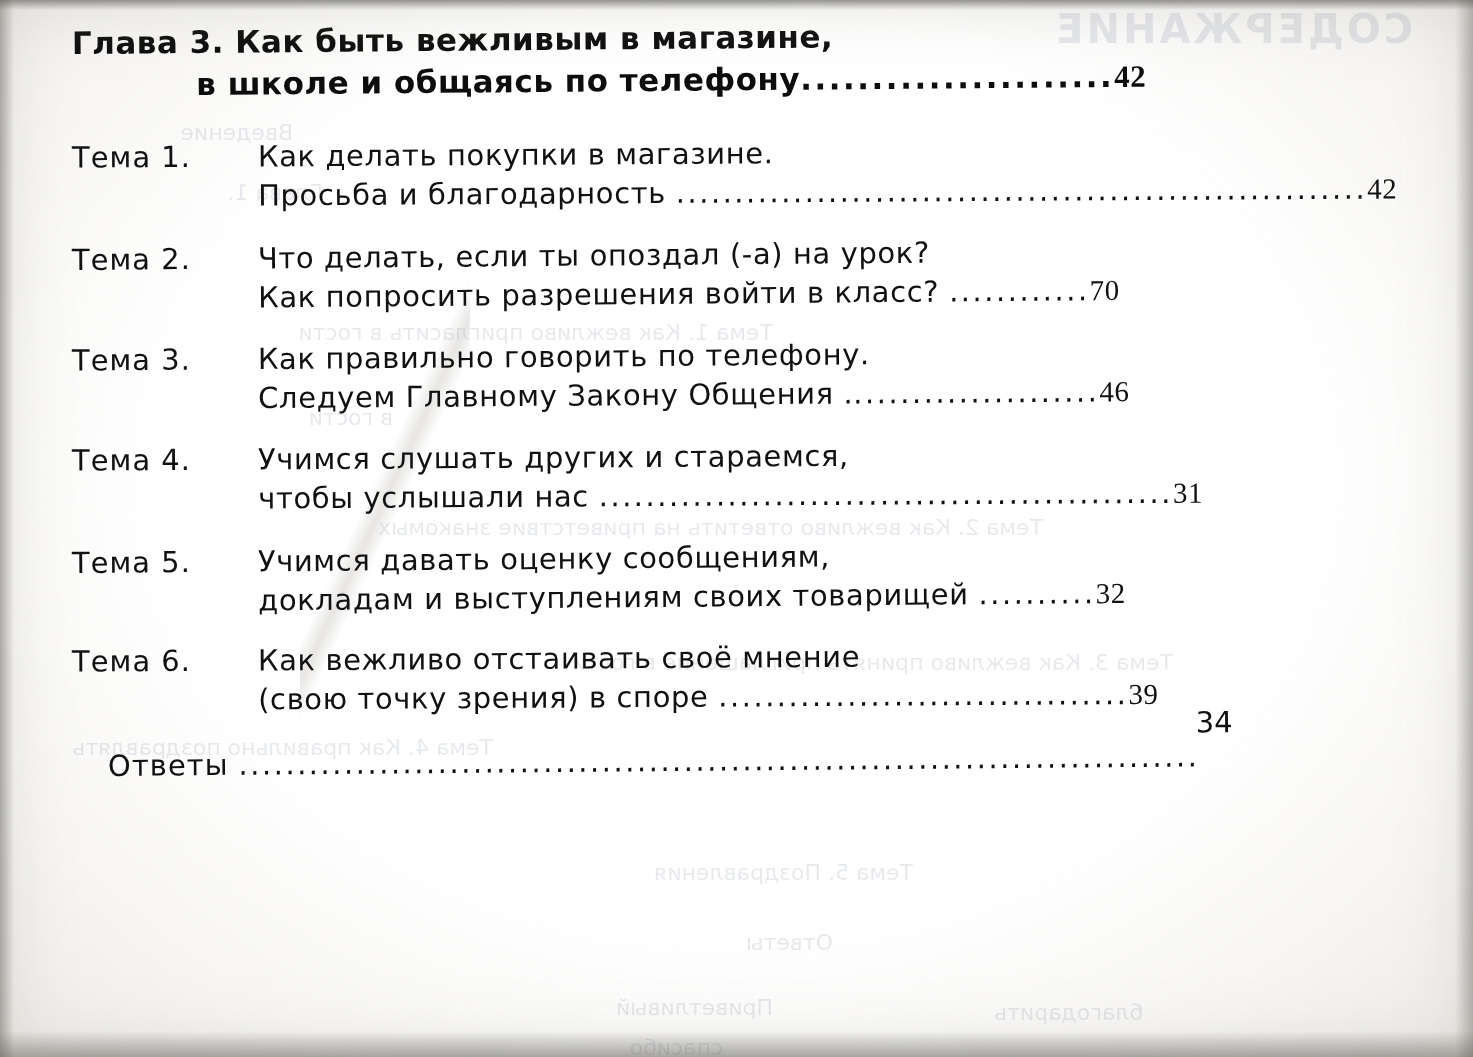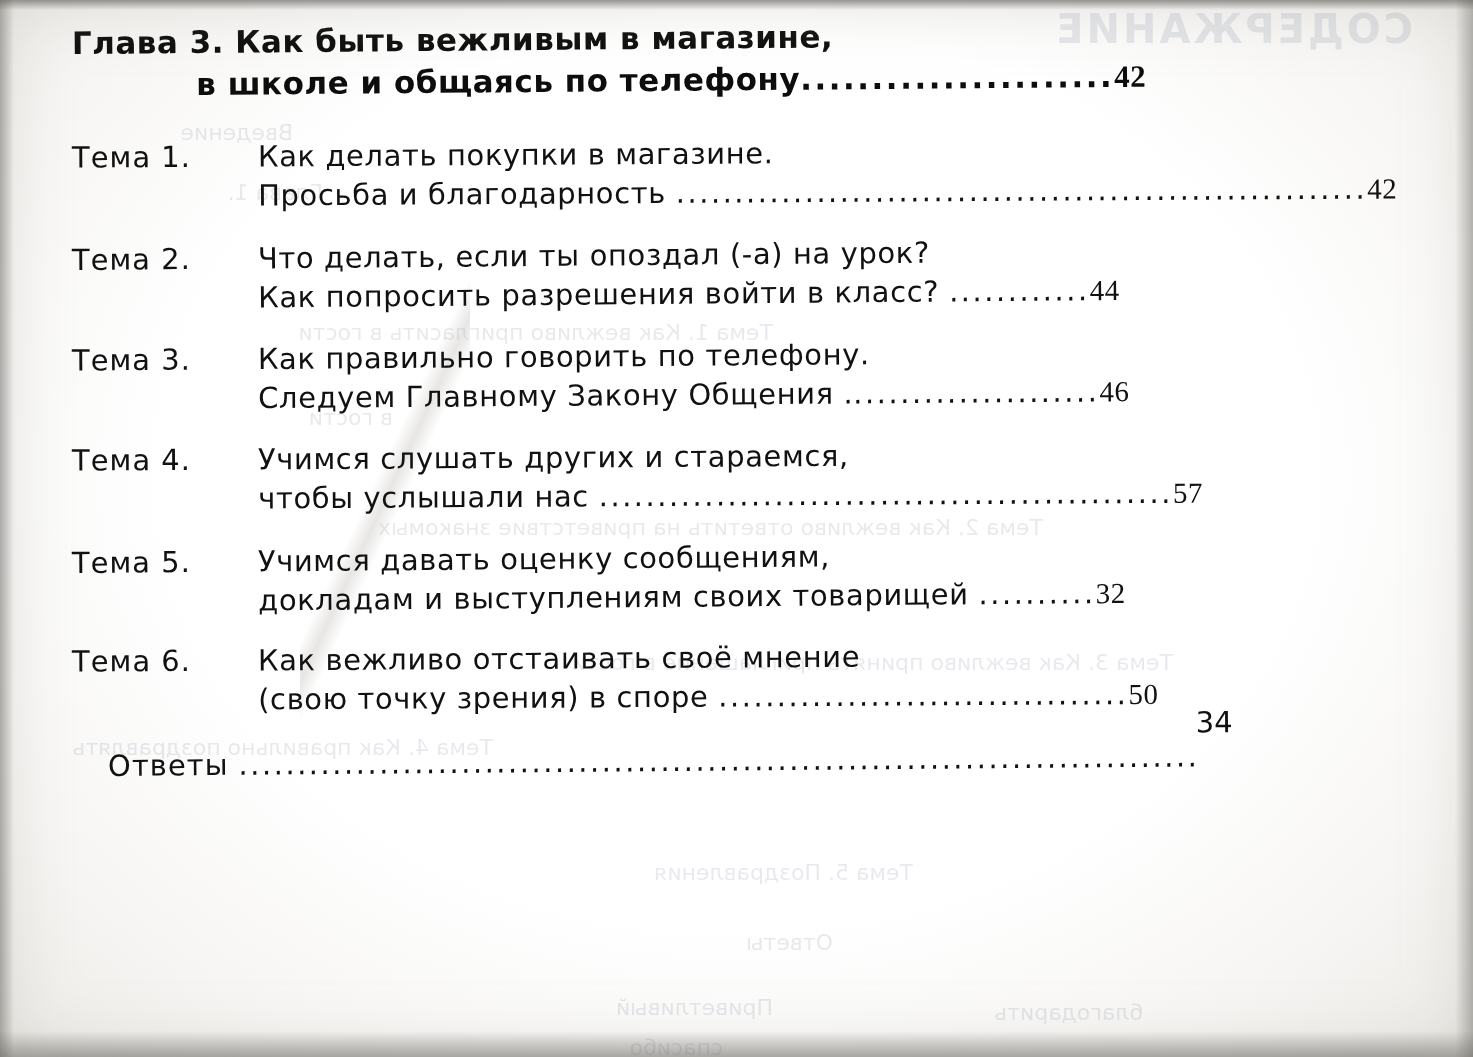--- a/index.html
+++ b/index.html
@@ -220,53 +220,53 @@
       <span class="body">
         <span class="l1">Как делать покупки в магазине.</span>
         <span class="l2"><span>Просьба и благодарность</span> <span class="dots">...........................................................</span><span class="pg">42</span></span>
       </span>
     </div>
 
     <div class="topic r1">
       <span class="label">Тема 2.</span>
       <span class="body">
         <span class="l1">Что делать, если ты опоздал (-а) на урок?</span>
-        <span class="l2"><span>Как попросить разрешения войти в класс?</span> <span class="dots">............</span><span class="pg">44</span></span>
+        <span class="l2"><span>Как попросить разрешения войти в класс?</span> <span class="dots">............</span><span class="pg">70</span></span>
       </span>
     </div>
 
     <div class="topic r3">
       <span class="label">Тема 3.</span>
       <span class="body">
         <span class="l1">Как правильно говорить по телефону.</span>
         <span class="l2"><span>Следуем Главному Закону Общения .</span><span class="dots">.....................</span><span class="pg">46</span></span>
       </span>
     </div>
 
     <div class="topic r2">
       <span class="label">Тема 4.</span>
       <span class="body">
         <span class="l1">Учимся слушать других и стараемся,</span>
-        <span class="l2"><span>чтобы услышали нас</span> <span class="dots">.................................................</span><span class="pg">57</span></span>
+        <span class="l2"><span>чтобы услышали нас</span> <span class="dots">.................................................</span><span class="pg">31</span></span>
       </span>
     </div>
 
     <div class="topic r1">
       <span class="label">Тема 5.</span>
       <span class="body">
         <span class="l1">Учимся давать оценку сообщениям,</span>
         <span class="l2"><span>докладам и выступлениям своих товарищей</span> <span class="dots">..........</span><span class="pg">32</span></span>
       </span>
     </div>
 
     <div class="topic r2">
       <span class="label">Тема 6.</span>
       <span class="body">
         <span class="l1">Как вежливо отстаивать своё мнение</span>
-        <span class="l2"><span>(свою точку зрения) в споре</span> <span class="dots">...................................</span><span class="pg">50</span></span>
+        <span class="l2"><span>(свою точку зрения) в споре</span> <span class="dots">...................................</span><span class="pg">39</span></span>
       </span>
     </div>
 
     <div class="answers r1">
       <span class="a-word">Ответы</span>
       <span class="a-dots">..................................................................................</span>
       <span class="a-page">34</span>
     </div>
 
   </div>

